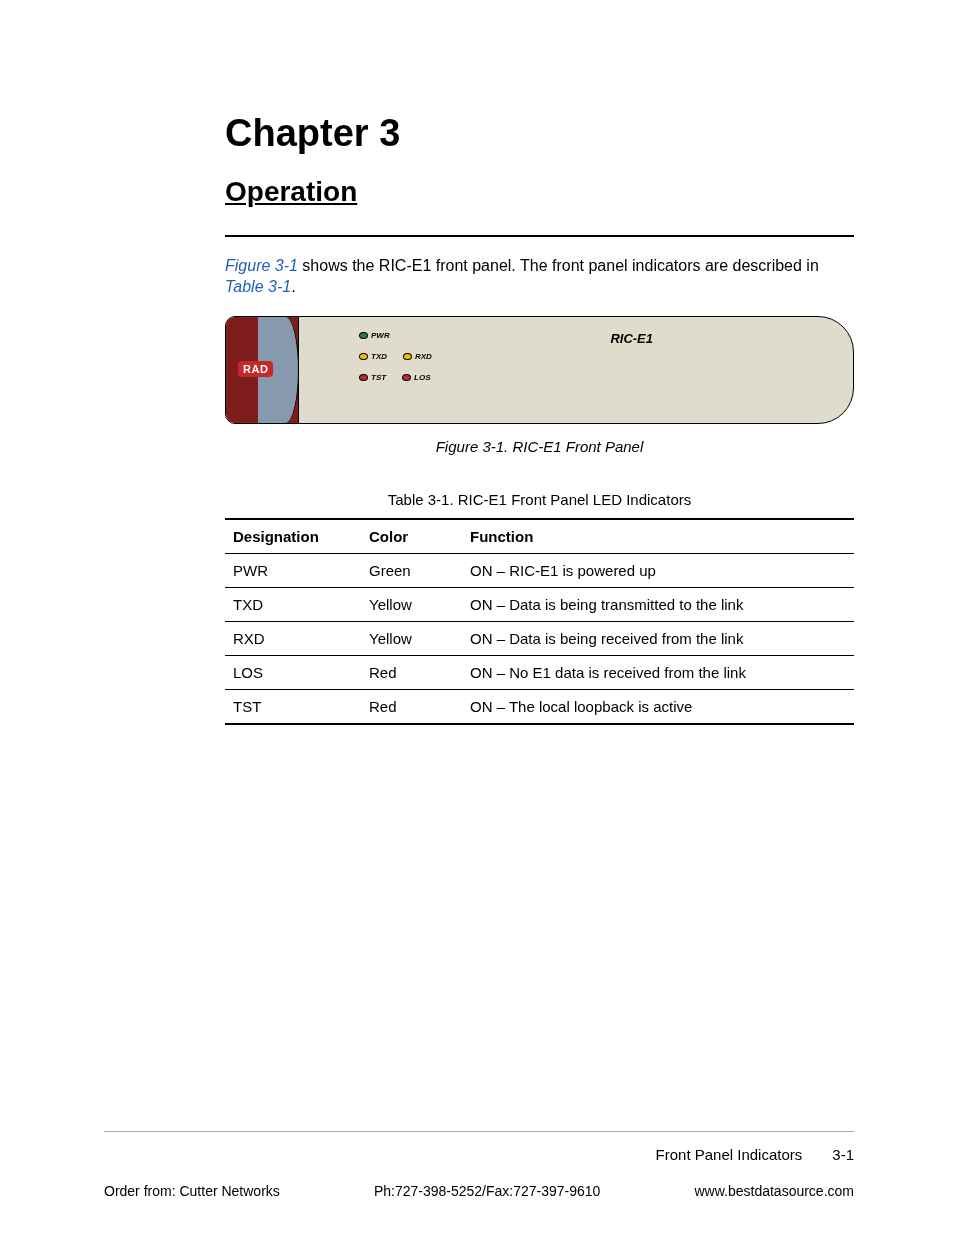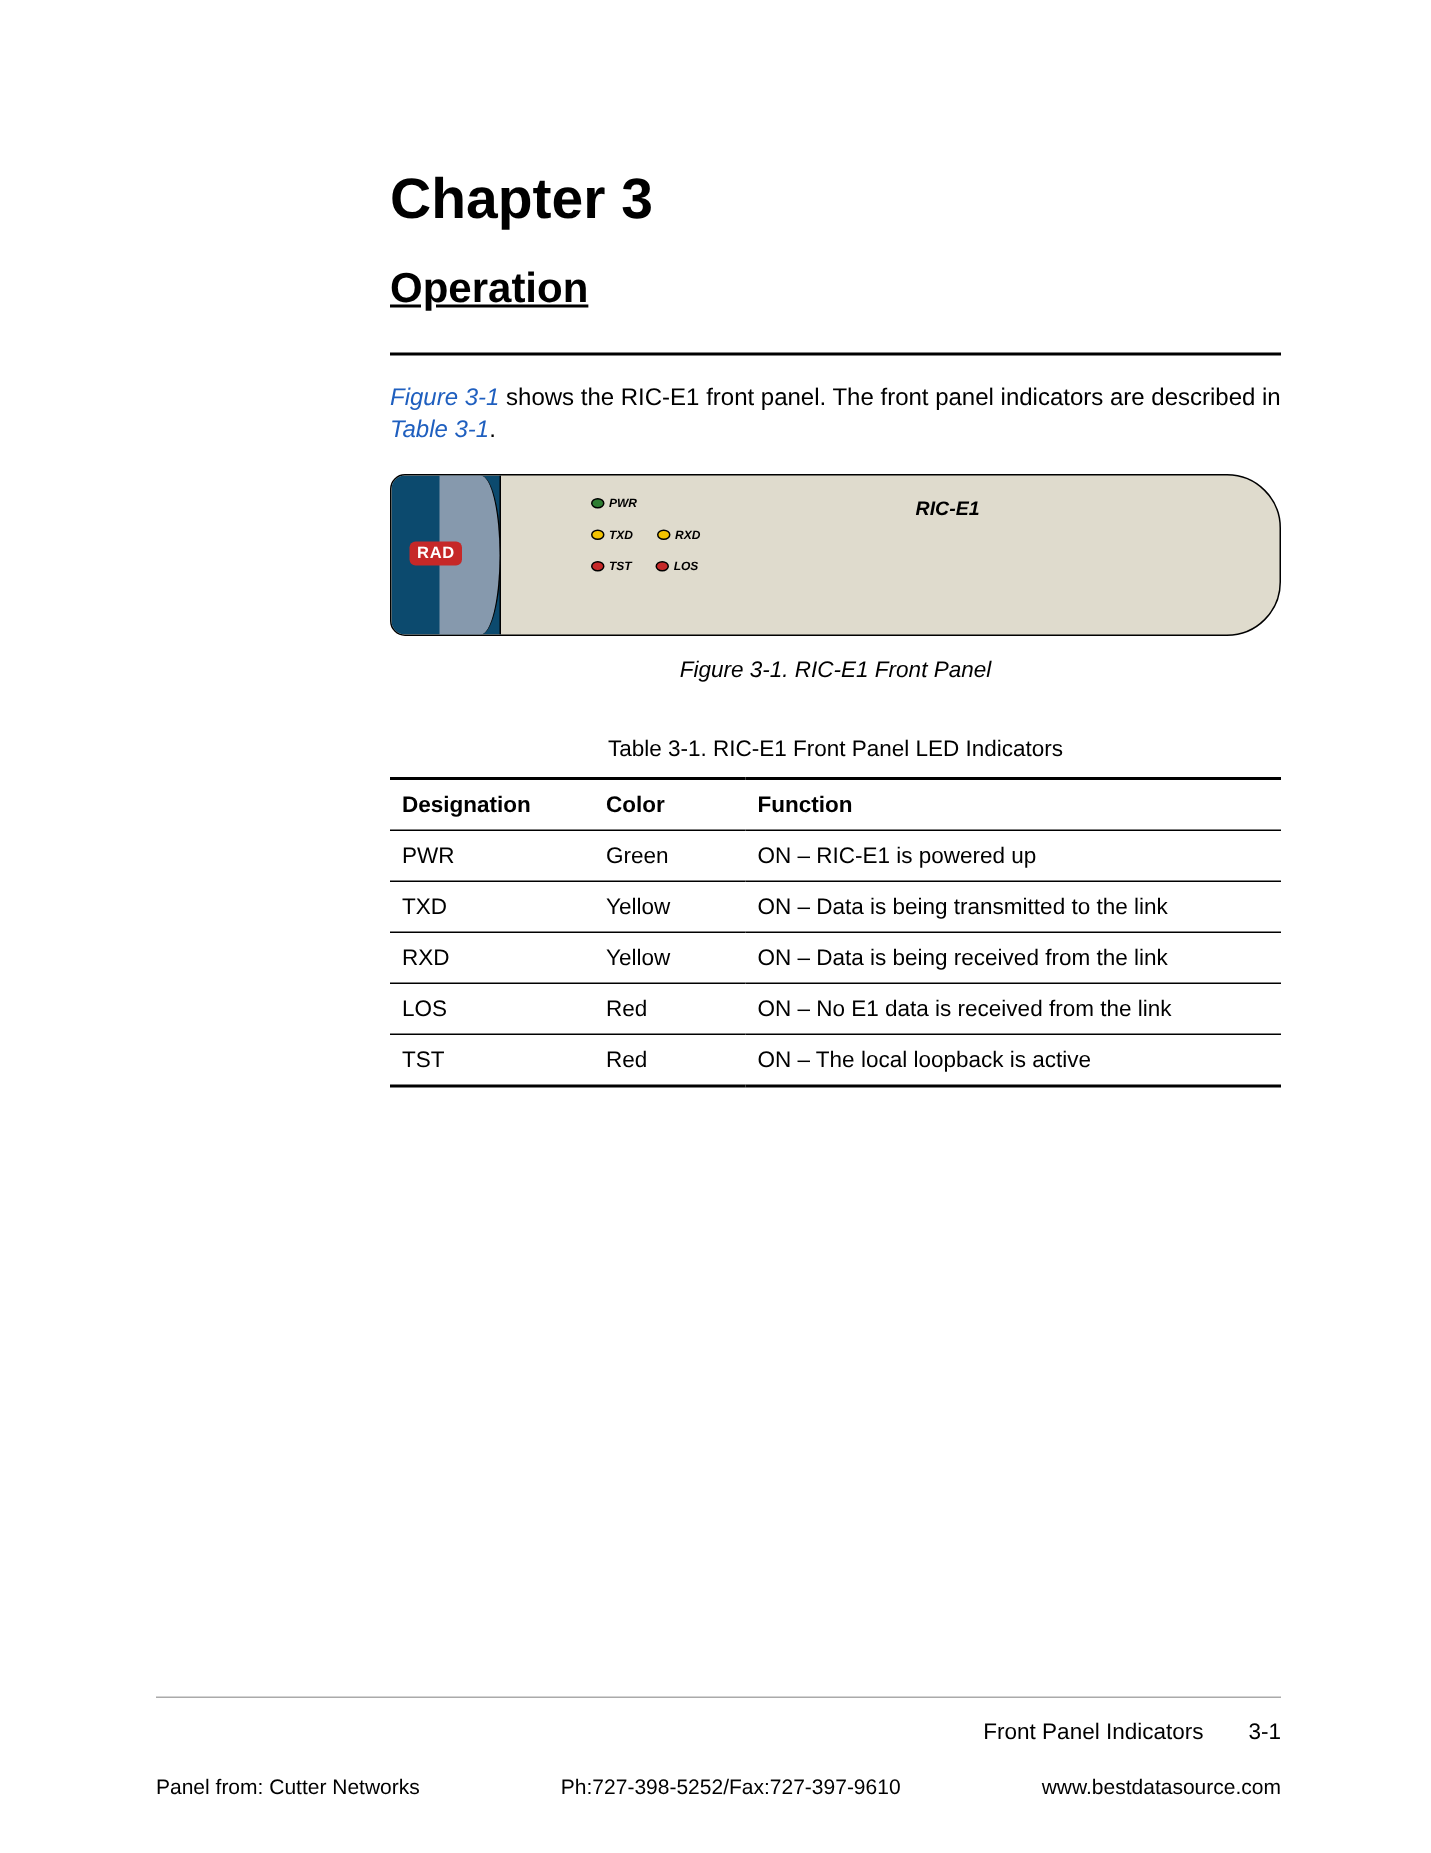--- a/index.html
+++ b/index.html
@@ -7,21 +7,21 @@
     padding: 0;
     font-family: "Segoe UI", "Myriad Pro", "Frutiger", Arial, sans-serif;
     background: #fff;
     color: #000;
     width: 954px;
     height: 1235px;
     position: relative;
     box-sizing: border-box;
   }
   .page {
-    padding: 110px 100px 0 120px;
+    padding: 110px 100px 0 85px;
     box-sizing: border-box;
   }
   .content-indent {
     margin-left: 140px;
   }
   h1.chapter {
     font-size: 38px;
     font-weight: 700;
     margin: 0 0 8px 0;
     line-height: 1.25;
@@ -67,21 +67,21 @@
     border-top-left-radius: 10px;
     border-bottom-left-radius: 10px;
     border-top-right-radius: 36px;
     border-bottom-right-radius: 36px;
     overflow: hidden;
     background: #dfdbcd;
     margin-bottom: 14px;
   }
   .device-cap {
     width: 72px;
-    background: #0c4a6e;
+    background: #7f1d1d;
     border-right: 1px solid #000;
     position: relative;
     flex: 0 0 auto;
   }
   .device-cap::after {
     content: "";
     position: absolute;
     top: 0; bottom: 0; right: -1px;
     width: 40px;
     background: #8699ad;
@@ -298,17 +298,17 @@
   </div>
 </div>
 
 <div class="footer-area">
   <hr class="footer-sep">
   <div class="footer-line1">
     <span>Front Panel Indicators</span>
     <span>3-1</span>
   </div>
   <div class="footer-line2">
-    <span>Panel from: Cutter Networks</span>
+    <span>Order from: Cutter Networks</span>
     <span>Ph:727-398-5252/Fax:727-397-9610</span>
     <span>www.bestdatasource.com</span>
   </div>
 </div>
 
 </body></html>

